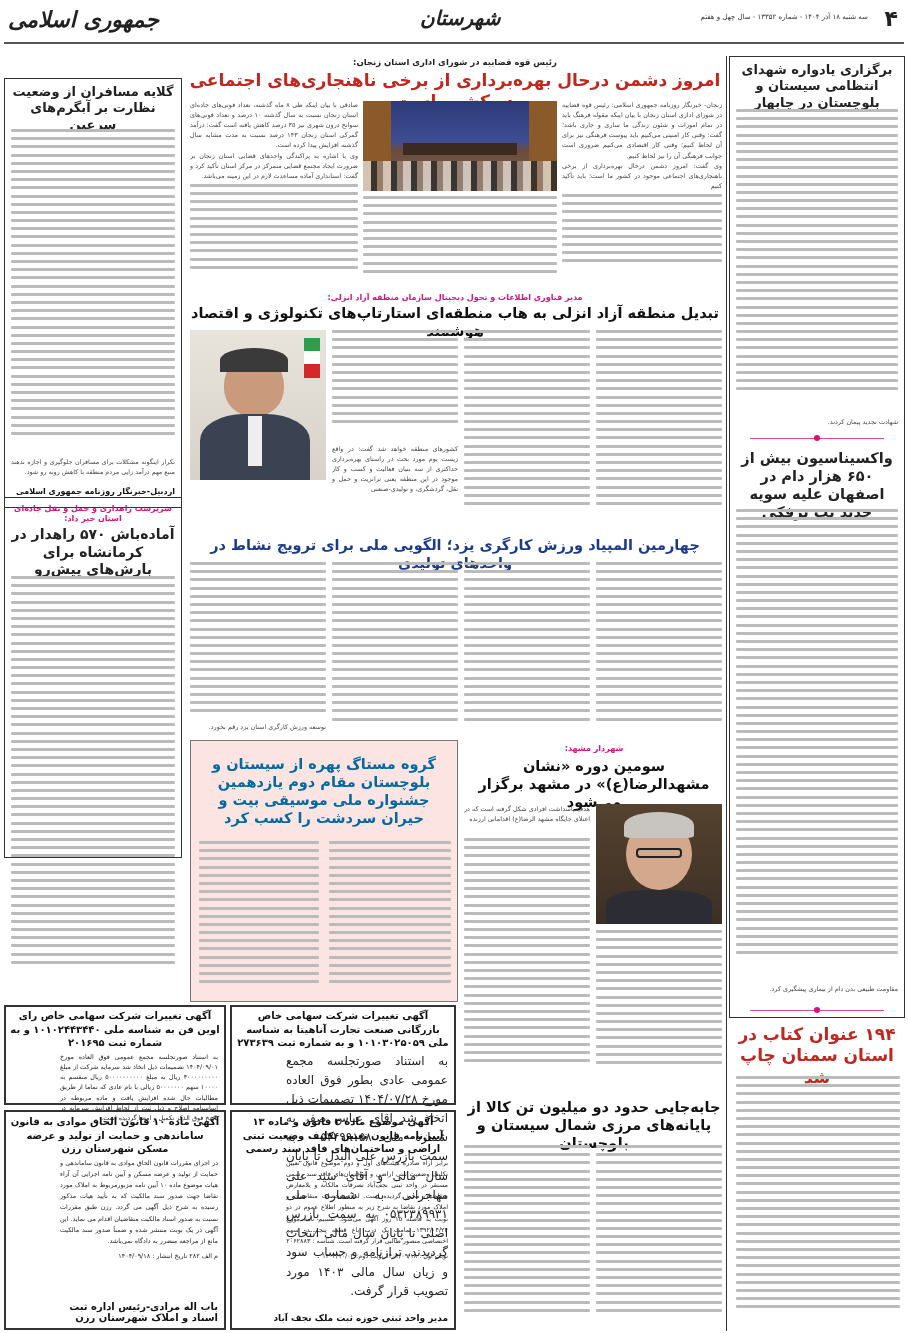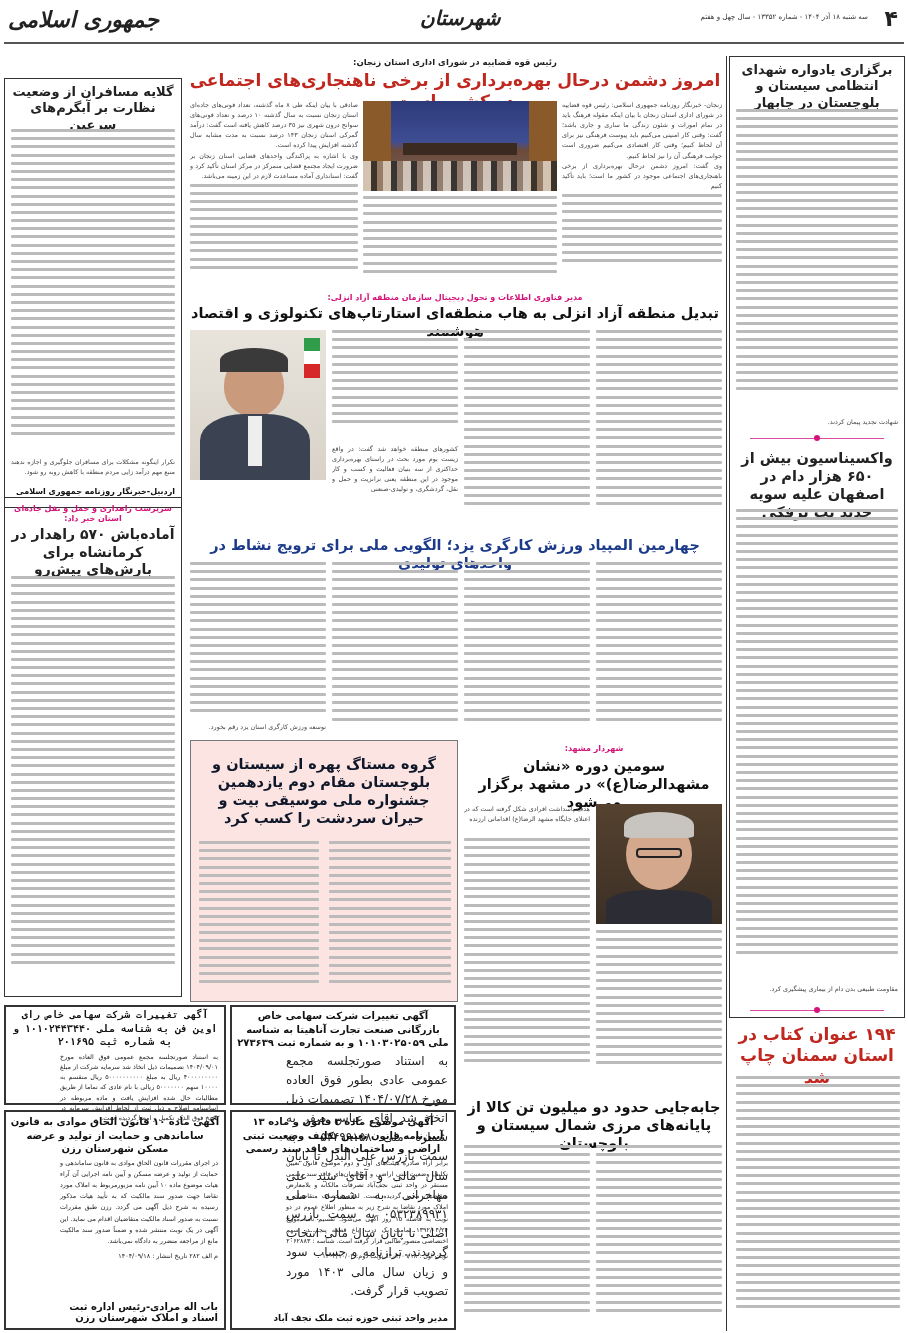--- a/index.html
+++ b/index.html
@@ -217,21 +217,21 @@
       <span></span>
       <span></span>
       <span></span>
       <span></span>
       <span></span>
   </div>
   <div class="body-text col" style="left:6px; right:6px; top:378px;">تکرار اینگونه مشکلات برای مسافران جلوگیری و اجازه ندهند منبع مهم درآمد زایی مردم منطقه با کاهش روبه رو شود.</div>
   <div class="byline abs" style="right:6px; top:408px;">اردبیل-خبرنگار روزنامه جمهوری اسلامی</div>
 </div>
 
-<div class="box" style="left:4px; top:497px; width:178px; height:500px;">
+<div class="box" style="left:4px; top:497px; width:178px; height:361px;">
   <div class="hl pink" style="font-size:8px; padding:6px 6px 0;">سرپرست راهداری و حمل و نقل جاده‌ای استان خبر داد:</div>
   <div class="hl" style="font-size:14px; padding:2px 4px 0;">آماده‌باش ۵۷۰ راهدار در کرمانشاه برای بارش‌های پیش‌رو</div>
   <div class="filler col" style="left:6px; right:6px; top:78px; height:418px;">
     <span></span>
       <span></span>
       <span></span>
       <span></span>
       <span></span>
       <span></span>
       <span></span>
@@ -493,21 +493,21 @@
     <span></span>
     <span></span>
     <span></span>
     <span></span>
     <span></span>
     <span></span>
 </div>
 <div class="body-text col" style="left:190px; width:136px; top:722px;">توسعه ورزش کارگری استان یزد رقم بخورد.</div>
 
 <div class="box" style="left:190px; top:740px; width:268px; height:262px; background:#fbe4e1; border-color:#777;">
-  <div class="hl" style="font-size:14.5px; padding:14px 12px 0; color:#0f172a;">گروه مستاگ پهره از سیستان و بلوچستان مقام دوم یازدهمین جشنواره ملی موسیقی بیت و حیران سردشت را کسب کرد</div>
+  <div class="hl" style="font-size:14.5px; padding:14px 12px 0; color:#0369a1;">گروه مستاگ پهره از سیستان و بلوچستان مقام دوم یازدهمین جشنواره ملی موسیقی بیت و حیران سردشت را کسب کرد</div>
   <div class="filler col" style="left:8px; width:120px; top:100px; height:156px;">
     <span></span>
       <span></span>
       <span></span>
       <span></span>
       <span></span>
       <span></span>
       <span></span>
       <span></span>
       <span></span>
@@ -648,21 +648,21 @@
     <span></span>
     <span></span>
     <span></span>
 </div>
 
 <div class="box" style="left:230px; top:1005px; width:226px; height:100px; border-width:2px;">
   <div class="ad-title" style="font-size:10px; padding:2px 4px 0;">آگهی تغییرات شرکت سهامی خاص بازرگانی صنعت تجارت آناهیتا به شناسه ملی ۱۰۱۰۳۰۲۵۰۵۹ و به شماره ثبت ۲۷۳۶۳۹</div>
   <div class="ad-body" style="font-size:12px; line-height:1.6;">به استناد صورتجلسه مجمع عمومی عادی بطور فوق العاده مورخ ۱۴۰۴/۰۷/۲۸ تصمیمات ذیل اتخاذ شد آقای عباس صفر به شماره ملی ۰۰۵۳۴۹۹۱۵۸ به سمت بازرس علی البدل تا پایان سال مالی و آقای سید علی مهاجرانی به شماره ملی ۰۵۳۲۳۸۹۹۳۱ به سمت بازرس اصلی تا پایان سال مالی انتخاب گردیدند. ترازنامه و حساب سود و زیان سال مالی ۱۴۰۳ مورد تصویب قرار گرفت.</div>
 </div>
 <div class="box" style="left:4px; top:1005px; width:222px; height:100px; border-width:2px;">
-  <div class="ad-title" style="font-size:10px; padding:2px 4px 0;font-family:Liberation Mono, monospace;">آگهی تغییرات شرکت سهامی خاص رای اوین فن به شناسه ملی ۱۰۱۰۲۴۴۳۴۴۰ و به شماره ثبت ۲۰۱۶۹۵</div>
+  <div class="ad-title" style="font-size:10px; padding:2px 4px 0;">آگهی تغییرات شرکت سهامی خاص رای اوین فن به شناسه ملی ۱۰۱۰۲۴۴۳۴۴۰ و به شماره ثبت ۲۰۱۶۹۵</div>
   <div class="ad-body" style="font-size:6.4px; line-height:1.6;">به استناد صورتجلسه مجمع عمومی فوق العاده مورخ ۱۴۰۴/۰۹/۰۱ تصمیمات ذیل اتخاذ شد سرمایه شرکت از مبلغ ۴۰۰۰۰۰۰۰۰۰ ریال به مبلغ ۵۰۰۰۰۰۰۰۰۰۰ ریال منقسم به ۱۰۰۰۰ سهم ۵۰۰۰۰۰۰۰ ریالی با نام عادی که تماما از طریق مطالبات حال شده افزایش یافت و ماده مربوطه در اساسنامه اصلاح و ذیل ثبت از لحاظ افزایش سرمایه در تاریخ فوق الذکر تکمیل و امضا گردیده است.</div>
 </div>
 
 <div class="box" style="left:230px; top:1110px; width:226px; height:220px; border-width:2px;">
   <div class="ad-title" style="font-size:10px; padding:3px 4px 0;">آگهی موضوع ماده ۳ قانون و ماده ۱۳ آیین‌نامه قانون تعیین تکلیف وضعیت ثبتی اراضی و ساختمان‌های فاقد سند رسمی</div>
   <div class="ad-body" style="font-size:6.4px; line-height:1.75;">برابر آراء صادره هیئت‌های اول و دوم موضوع قانون تعیین تکلیف وضعیت ثبتی اراضی و ساختمان‌های فاقد سند رسمی مستقر در واحد ثبتی نجف‌آباد تصرفات مالکانه و بلامعارض متقاضیان محرز گردیده است. لذا مشخصات متقاضیان و املاک مورد تقاضا به شرح زیر به منظور اطلاع عموم در دو نوبت به فاصله ۱۵ روز آگهی می‌شود. تقسیم نامه مورخ ۱۳۹۲/۰۴/۲۴ تمامت یک درب باغ قطعه پنجم در سهم اختصاصی متصور طالبی قرار گرفته است. شناسه : ۲۰۶۲۸۸۳</div>
   <div class="ad-body" style="font-size:6.4px;">نوبت اول : ۱۴۰۴/۰۹/۱۸ نوبت دوم: ۱۴۰۴/۱۰/۰۳</div>
   <div class="ad-sign" style="position:absolute; bottom:3px; right:0;">مدیر واحد ثبتی حوزه ثبت ملک نجف آباد</div>
 </div>
 <div class="box" style="left:4px; top:1110px; width:222px; height:220px; border-width:2px;">

